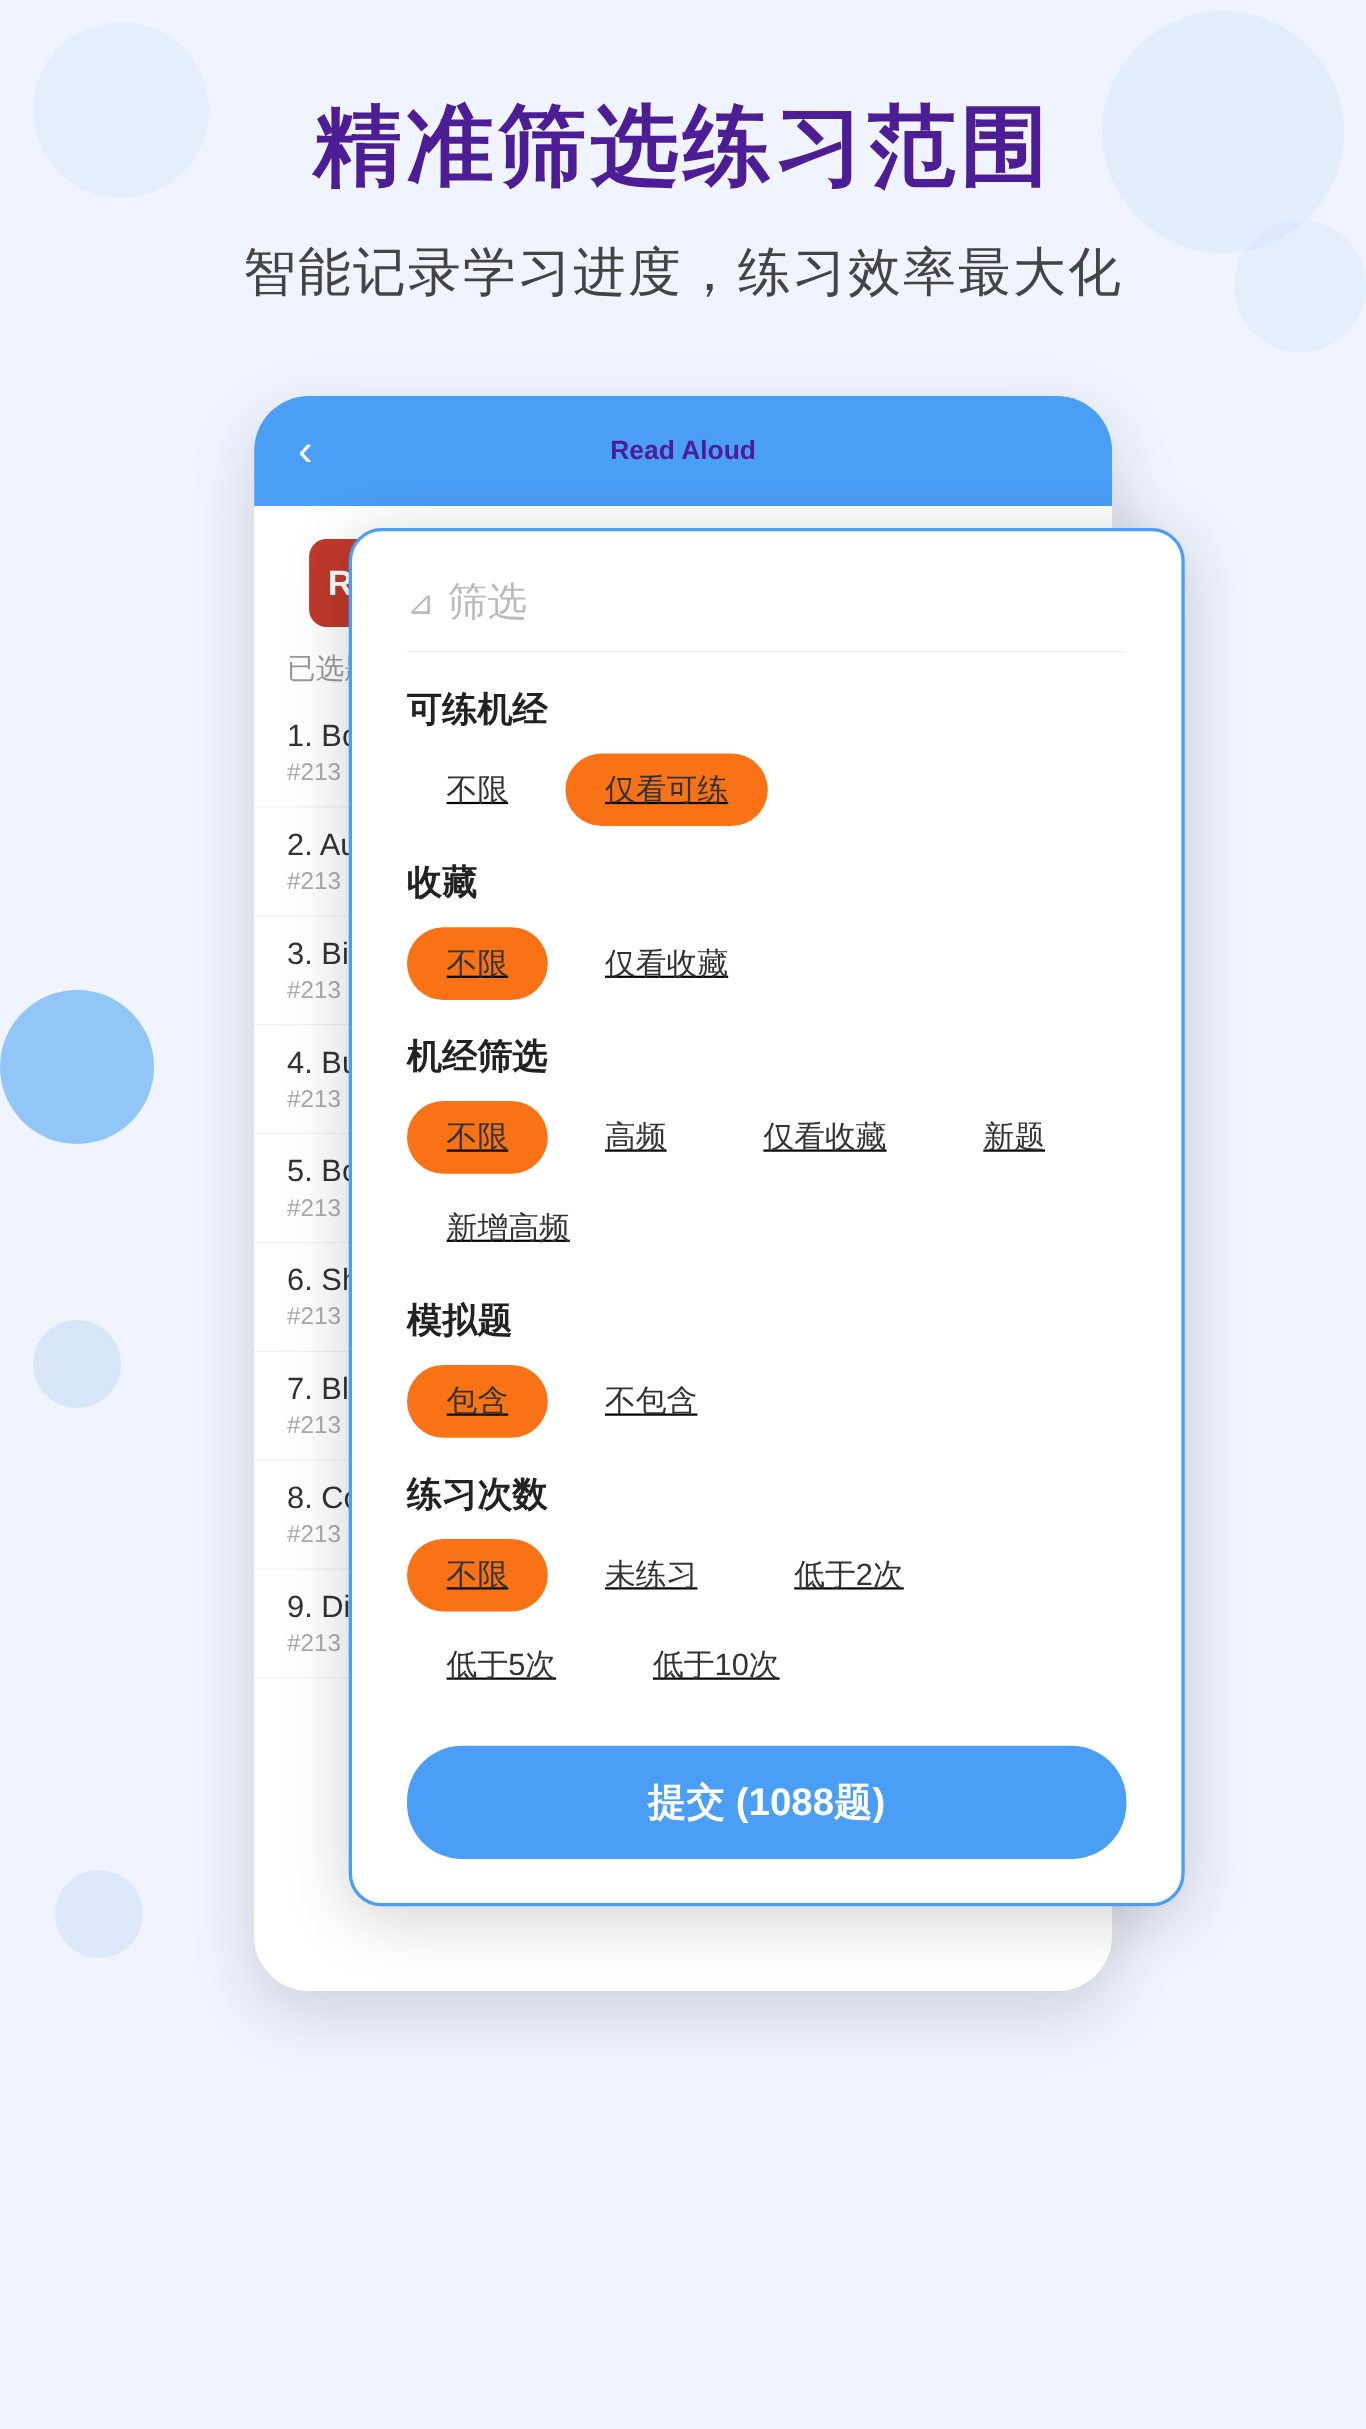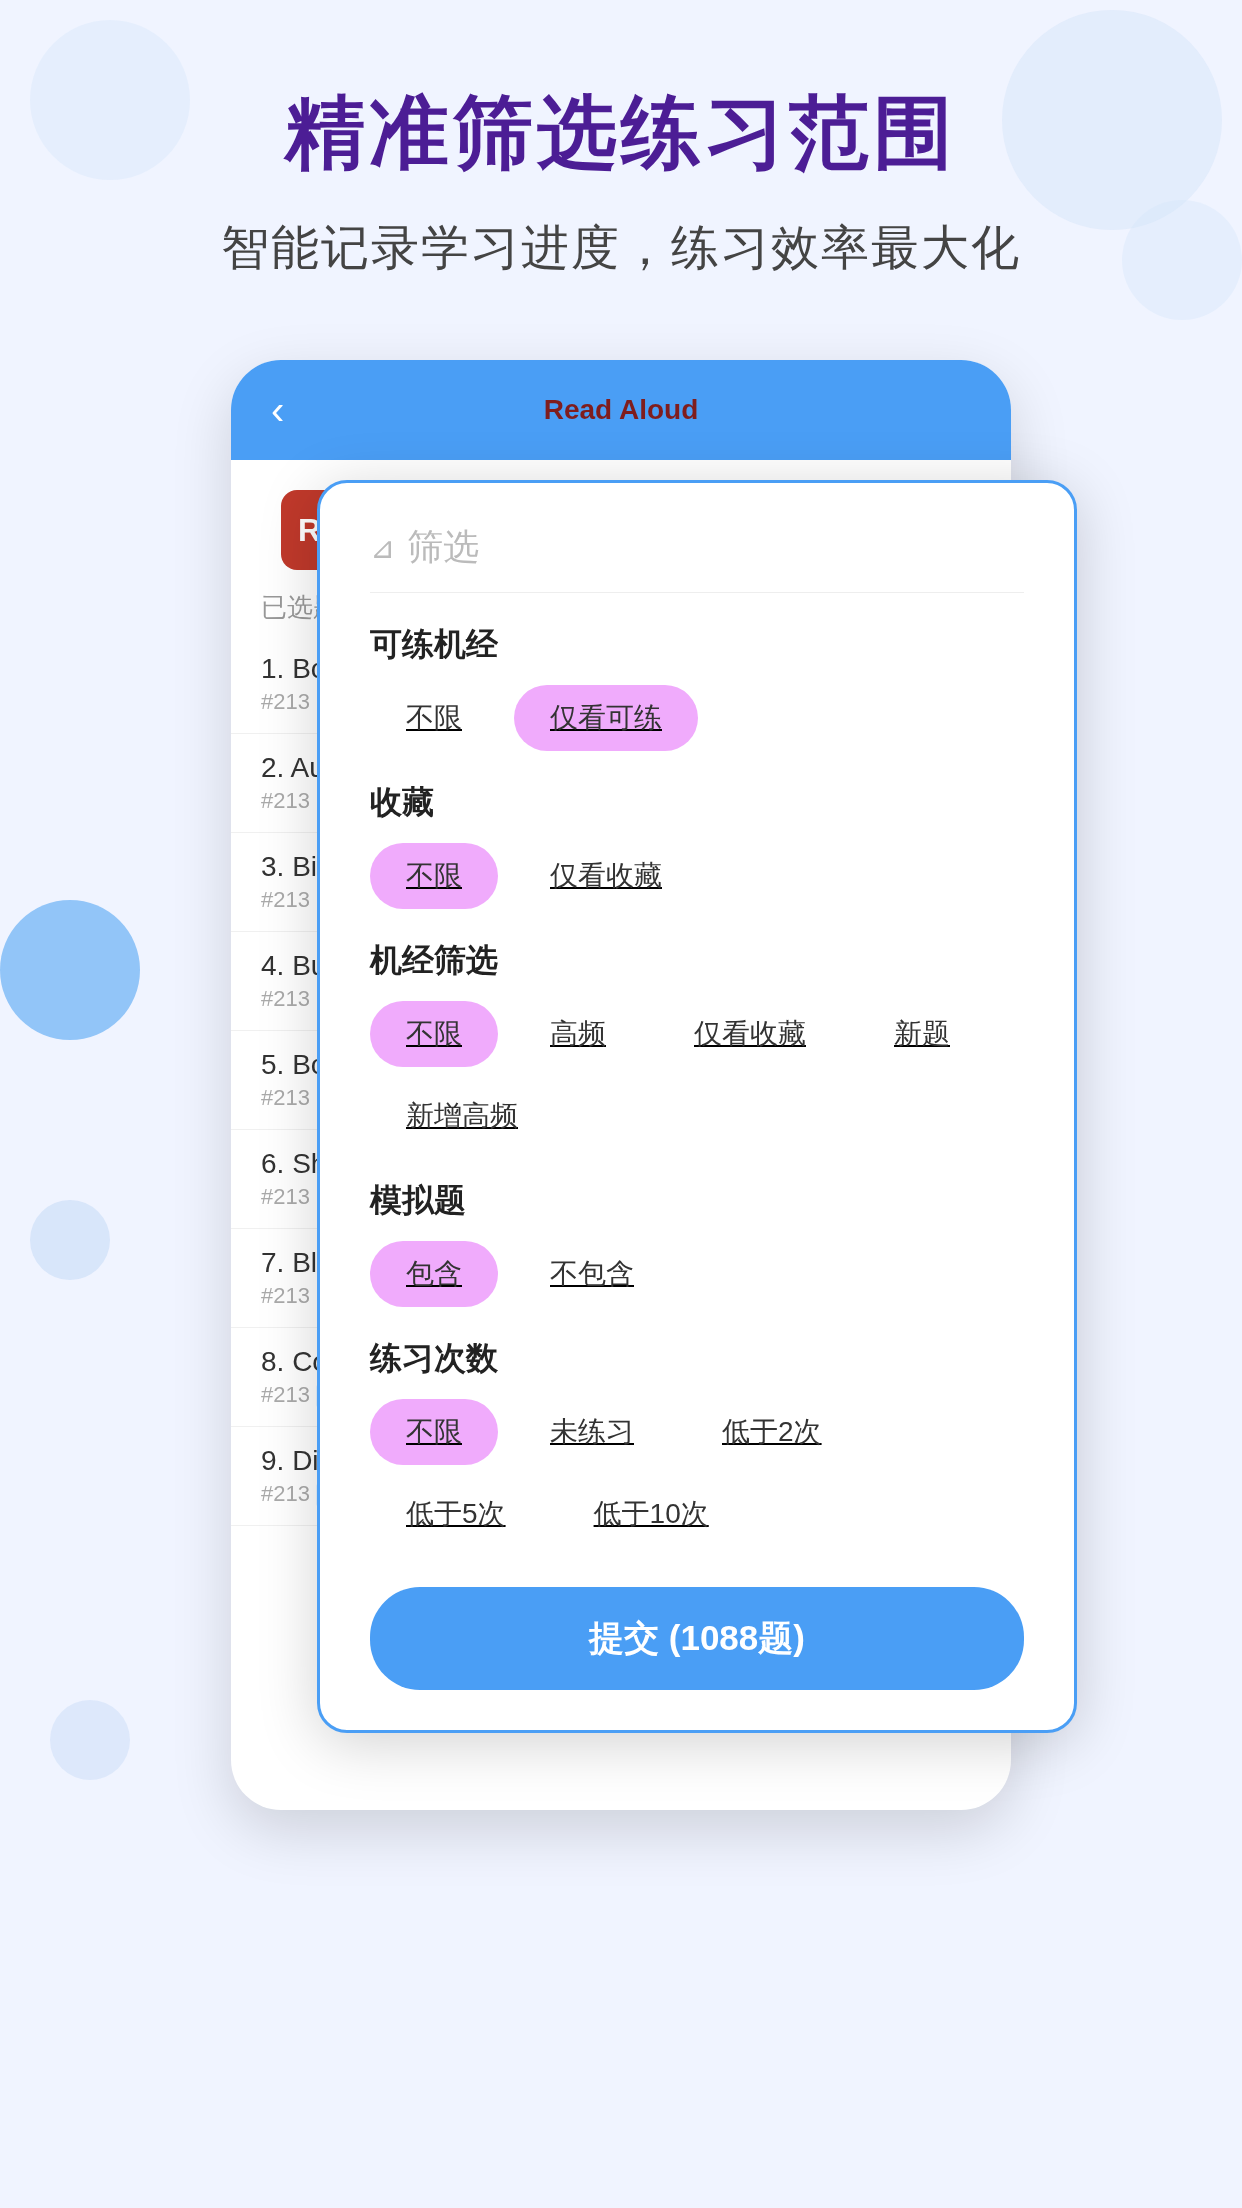--- a/index.html
+++ b/index.html
@@ -63,22 +63,22 @@
       padding: 0 40px;
       position: relative;
     }
     .bg-header-back {
       color: #fff;
       font-size: 40px;
       font-weight: 300;
       margin-right: 20px;
     }
     .bg-header-title {
-      color: #7f1d1d;
-      font-size: 28px;
+      color: #4c1d95;
+      font-size: 24px;
       font-weight: 700;
       position: absolute;
       left: 50%;
       transform: translateX(-50%);
     }
 
     .ra-badge {
       background: #c0392b;
       color: #fff;
       font-size: 32px;
@@ -171,21 +171,21 @@
     .filter-btn {
       padding: 14px 36px;
       border-radius: 40px;
       font-size: 28px;
       font-weight: 500;
       cursor: pointer;
       border: none;
       outline: none;
     }
     .filter-btn-active {
-      background: #f0abfc;
+      background: #f97316;
       color: #333;
     }
     .filter-btn-inactive {
       background: transparent;
       color: #333;
     }
 
     .filter-submit-btn {
       width: 100%;
       background: #4a9ef5;

